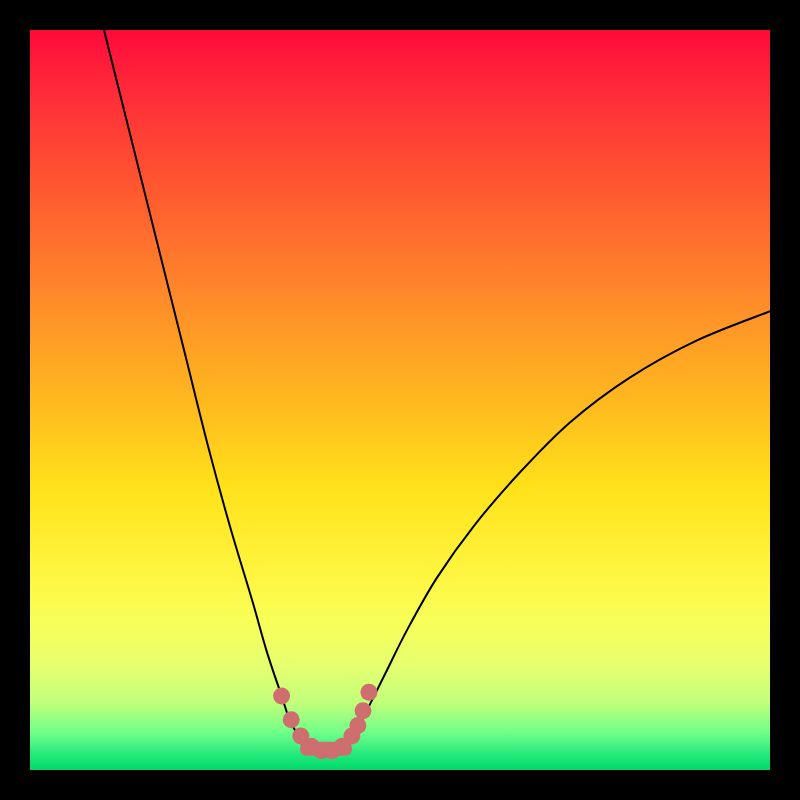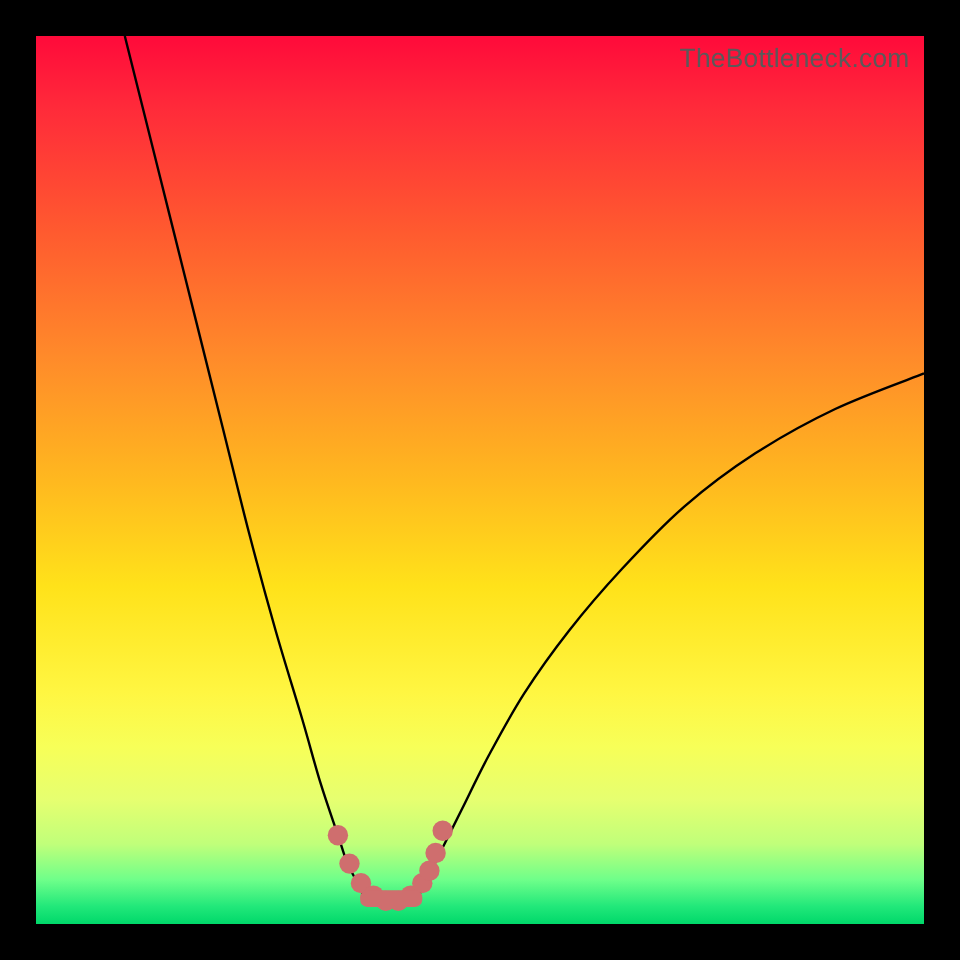--- a/index.html
+++ b/index.html
@@ -68,21 +68,20 @@
   .bottom-bar {
     fill: #cf6e6e;
   }
 </style>
 </head>
 <body>
 
 <div class="frame">
   <div class="plot-area">
 
-    <div class="watermark">TheBottleneck.com</div>
 
     <svg class="curves" viewBox="0 0 740 740" preserveAspectRatio="none">
       <path id="left-curve" class="curve-line" d="M 74,0 C 76.46666666666667,9.866666666666655 82.63333333333333,34.53333333333326 88.8,59.19999999999993 C 94.96666666666667,83.8666666666666 103.6,118.39999999999999 111,148 C 118.4,177.6 125.79999999999998,207.19999999999996 133.2,236.79999999999995 C 140.6,266.4 148,295.99999999999994 155.4,325.59999999999997 C 162.8,355.2 170.2,386.0333333333333 177.6,414.4 C 185,442.76666666666665 192.4,469.9 199.8,495.79999999999995 C 207.20000000000002,521.6999999999999 215.83333333333334,548.8333333333333 222,569.8 C 228.16666666666666,590.7666666666667 231.86666666666667,605.5666666666667 236.8,621.6 C 241.73333333333335,637.6333333333333 247.90000000000003,654.9 251.60000000000002,666 C 255.3,677.1 256.53333333333336,682.0333333333334 259,688.2 C 261.46666666666664,694.3666666666667 263.9333333333333,698.0666666666667 266.4,703 C 268.8666666666667,707.9333333333333 272.56666666666666,715.3333333333333 273.8,717.8"></path>
       <path id="right-curve" class="curve-line" d="M 318.2,717.8 C 319.43333333333334,715.3333333333333 321.90000000000003,710.4 325.6,703 C 329.3,695.6 335.4666666666667,683.2666666666667 340.40000000000003,673.4 C 345.33333333333337,663.5333333333333 349.0333333333333,656.1333333333333 355.2,643.8 C 361.3666666666667,631.4666666666666 368.7666666666667,615.4333333333333 377.40000000000003,599.4 C 386.03333333333336,583.3666666666667 395.9000000000001,564.8666666666667 407.00000000000006,547.6 C 418.1,530.3333333333334 430.43333333333334,513.0666666666666 444,495.79999999999995 C 457.56666666666666,478.5333333333333 472.36666666666673,461.26666666666665 488.40000000000003,444 C 504.43333333333334,426.73333333333335 521.6999999999999,408.2333333333334 540.1999999999999,392.20000000000005 C 558.6999999999999,376.1666666666667 578.4333333333334,361.3666666666666 599.4000000000001,347.79999999999995 C 620.3666666666668,334.2333333333333 642.5666666666667,321.9 666,310.8 C 689.4333333333333,299.70000000000005 727.6666666666666,286.1333333333333 740,281.2"></path>
       <g id="dots" class="dots">
           <circle cx="251.60000000000002" cy="666" r="8.5"></circle>
           <circle cx="261.21999999999997" cy="689.68" r="8.5"></circle>
           <circle cx="270.84" cy="705.96" r="8.5"></circle>
           <circle cx="281.2" cy="716.32" r="8.5"></circle>
           <circle cx="291.55999999999995" cy="720.76" r="8.5"></circle>

